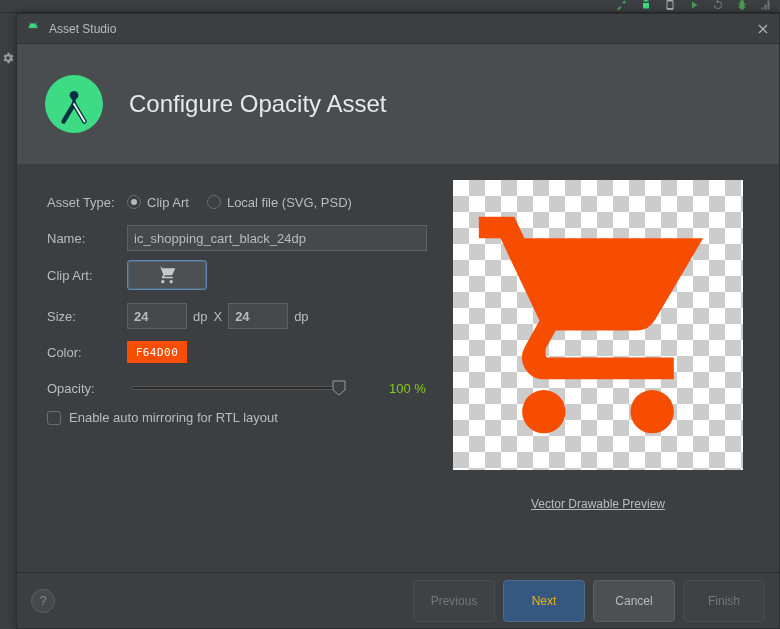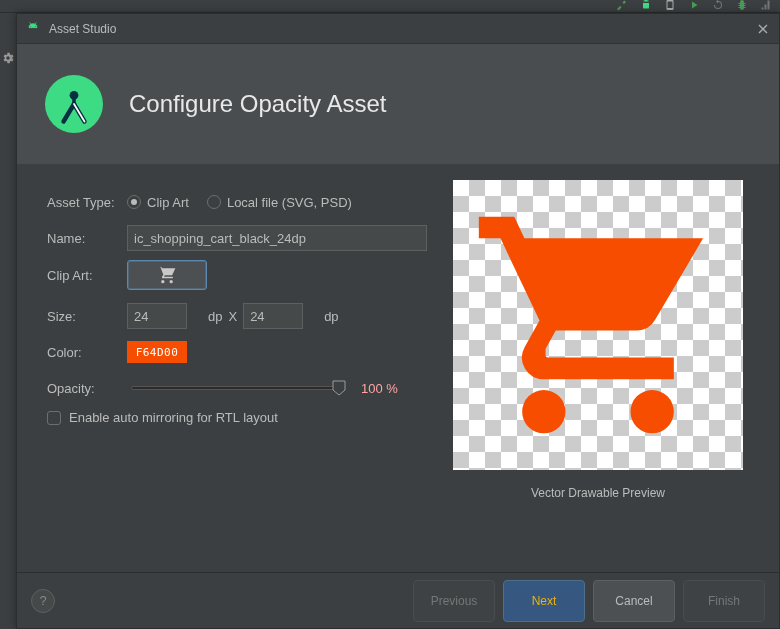--- a/index.html
+++ b/index.html
@@ -20,43 +20,43 @@
   .form { width:400px;}
   .row { display:flex; align-items:center; min-height:28px; margin-bottom:8px;}
   .row .label { width:80px; color:#bbbbbb;}
   .radio-group { display:flex; gap:18px; }
   .radio { display:flex; align-items:center; gap:6px;}
   .radio-circle { width:14px; height:14px; border:1px solid #6e6e6e; border-radius:50%; display:flex; align-items:center; justify-content:center; background:#3c3f41;}
   .radio-circle.selected::after { content:""; width:6px; height:6px; background:#bbbbbb; border-radius:50%;}
   .text-input { height:26px; background:#45494a; border:1px solid #5e6060; color:#bbbbbb; padding:8px 6px; font-size:13px; outline:none;}
   .name-input { width:300px;}
   .clipart-btn { width:80px; height:30px; background:#4c5052; border:1px solid #5b87b0; border-radius:3px; display:flex; align-items:center; justify-content:center; box-shadow: inset 0 0 0 1px rgba(91,135,176,0.4);}
-  .size-input { width:60px; text-align:left;}
+  .size-input { width:60px; text-align:left;font-weight:bold;}
   .size-x { margin:0 6px; color:#bbbbbb;}
-  .dp { margin-left:21px; color:#bbbbbb;}
+  .dp { margin-left:6px; color:#bbbbbb;}
   .color-swatch { width:60px; height:22px; background:#F64D00; color:#fff; display:flex; align-items:center; justify-content:center; font-family: monospace; font-size:11px; letter-spacing:0.5px;}
   .slider-wrap { display:flex; align-items:center; width:300px;}
   .slider-track { position:relative; width:210px; height:4px; background:#2b2b2b; border-radius:2px; border:1px solid #555; margin:0 4px;}
   .slider-fill { position:absolute; left:0; top:0; bottom:0; width:100%;}
   .slider-thumb { position:absolute; right:-6px; top:-7px; width:14px; height:16px; }
-  .opacity-val { margin-left:16px; color:#fca5a5;}
+  .opacity-val { margin-left:44px; color:#84cc16;}
   .checkbox-row { display:flex; align-items:center; gap:8px; margin-top:6px;}
   .checkbox { width:14px; height:14px; border:1px solid #6e6e6e; border-radius:3px; background:#3c3f41;}
   .preview-pane { flex:1; display:flex; flex-direction:column; align-items:center;}
   .preview-box { width:290px; height:290px; background:#fff; position:relative; display:flex; align-items:center; justify-content:center; margin-top:-8px;}
   .checker { position:absolute; inset:0;
     background-image:
       linear-gradient(45deg,#cccccc 25%,transparent 25%),
       linear-gradient(-45deg,#cccccc 25%,transparent 25%),
       linear-gradient(45deg,transparent 75%,#cccccc 75%),
       linear-gradient(-45deg,transparent 75%,#cccccc 75%);
     background-size:32px 32px;
     background-position:0 0,0 16px,16px -16px,-16px 0px;
   }
-  .preview-label { margin-top:16px; color:#bbbbbb; font-size:12px;}
+  .preview-label { margin-top:27px; color:#bbbbbb; font-size:12px;text-decoration:underline;}
   .footer { position:absolute; left:0; right:0; bottom:0; height:56px; border-top:1px solid #2b2d2f; display:flex; align-items:center; padding:0 14px 0 14px;}
   .help-btn { width:24px; height:24px; border:1px solid #5e6060; border-radius:50%; display:flex; align-items:center; justify-content:center; color:#888; background:#45494a; font-size:13px;}
   .footer-spacer { flex:1;}
   .btn { min-width:82px; height:42px; border:1px solid #5e6060; border-radius:4px; background:#4c5052; color:#bbbbbb; margin-left:8px; display:flex; align-items:center; justify-content:center; font-size:12px;}
   .btn.disabled { color:#767676; border-color:#4a4c4e; background:#3e4244;}
   .btn.primary { background:#365880; border-color:#4a708b; color:#eab308;}
   .gear-left { position:absolute; left:1px; top:38px;}
   svg { display:block;}
 </style>
 </head>

